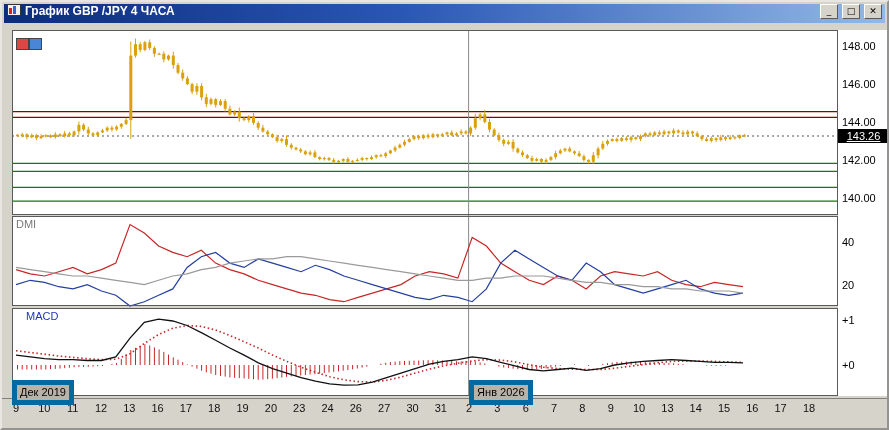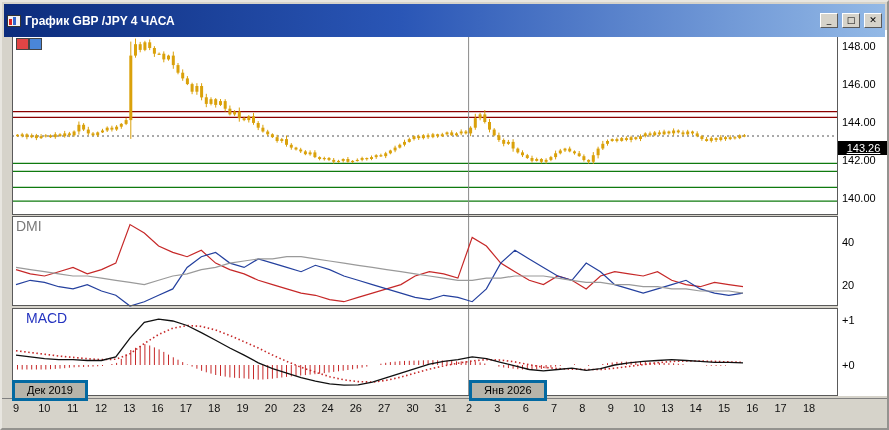--- a/index.html
+++ b/index.html
@@ -1,39 +1,39 @@
 <!DOCTYPE html>
 <html><head>
 <meta charset="utf-8">
 <style>
   html,body{margin:0;padding:0;background:#808080;}
   .window{position:relative;width:889px;height:430px;background:#d6d3ca;
     font-family:"Liberation Sans",sans-serif;border:2px outset #e8e6e0;
     box-sizing:border-box;overflow:hidden;}
   #chart-svg{position:absolute;left:0;top:0;}
-  .titlebar{position:absolute;left:2px;top:2px;right:2px;height:33px;
+  .titlebar{position:absolute;left:2px;top:2px;right:2px;height:19px;
     background:linear-gradient(90deg,#0c2c7c 0%,#2a56b6 45%,#93b9e6 100%);
-    display:flex;align-items:center;gap:4px;padding:0 3px;z-index:10;color:#fff;}
+    display:flex;gap:4px;padding:0 3px;z-index:10;color:#fff;}
   .title{font-size:12px;font-weight:bold;white-space:nowrap;}
   .tb-spacer{flex:1;}
   .winbtn{width:18px;height:15px;font-size:9px;line-height:13px;background:#d6d3ca;
     border:1px solid;border-color:#ffffff #5a5a5a #5a5a5a #ffffff;color:#000;
     padding:0;cursor:default;font-family:"DejaVu Sans",sans-serif;}
   .app-icon{width:14px;height:12px;background:#f2f2f2;border:1px solid #333;
     display:inline-flex;align-items:flex-end;gap:1px;padding:1px;box-sizing:border-box;}
   .app-icon .b1{width:3px;height:6px;background:#d22;display:block;}
   .app-icon .b2{width:3px;height:8px;background:#36c;display:block;}
   .swatch{position:absolute;top:36px;width:11px;height:10px;border:1px solid #444;z-index:5;}
   .s-red{left:14px;background:#e04545;}
   .s-blue{left:27px;background:#4a86d8;}
-  .panel-label{position:absolute;font-size:14px;z-index:5;}
+  .panel-label{position:absolute;font-size:11px;z-index:5;}
   .panel-label.dmi{left:14px;top:216px;color:#7a7a7a;}
   .panel-label.macd{left:24px;top:308px;color:#2433c0;}
-  .month-box{position:absolute;top:378px;height:15px;line-height:15px;padding:0 12px;
-    background:#b6b4aa;border:3px solid #0369a1;font-size:11px;color:#000;z-index:5;left:10px;}
+  .month-box{position:absolute;top:378px;height:15px;line-height:15px;padding:0 3px;
+    background:#b6b4aa;border:5px solid #0369a1;font-size:11px;color:#000;z-index:5;left:10px;}
   .price-badge{position:absolute;left:836px;width:51px;height:14px;background:#000;
     color:#fff;font-size:11px;line-height:14px;text-align:center;z-index:6;top:127px;}
   svg text{font-family:"Liberation Sans",sans-serif;}
 </style>
 </head>
 <body>
 
 <div class="window">
   <svg id="chart-svg" width="889" height="430" viewBox="0 0 889 430">
       <rect x="10" y="28" width="826" height="185" fill="#ffffff"></rect>
@@ -562,14 +562,14 @@
 
   <div class="swatch s-red"></div>
   <div class="swatch s-blue"></div>
 
   <div class="panel-label dmi">DMI</div>
   <div class="panel-label macd">MACD</div>
 
   <div class="month-box" style="left: 10px;"><span>Дек 2019</span></div>
   <div class="month-box" style="left: 467.12px;"><span>Янв 2026</span></div>
 
-  <div class="price-badge" style="top: 139px; text-decoration: underline;">143.26</div>
+  <div class="price-badge" style="top: 127px; text-decoration: underline;">143.26</div>
 </div>
 
 </body></html>

